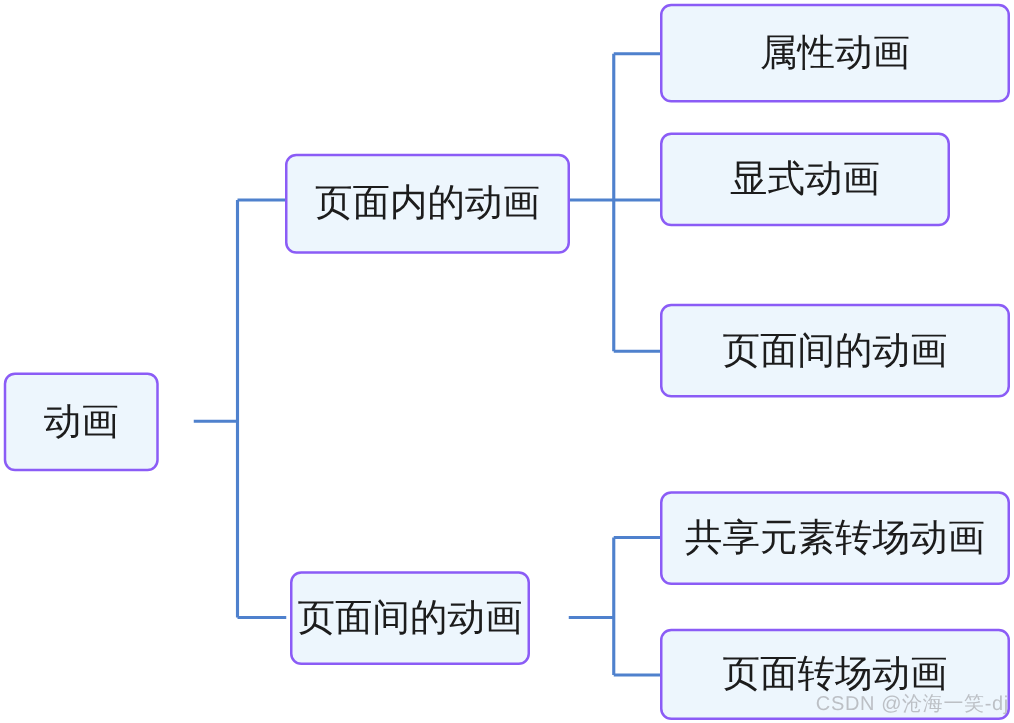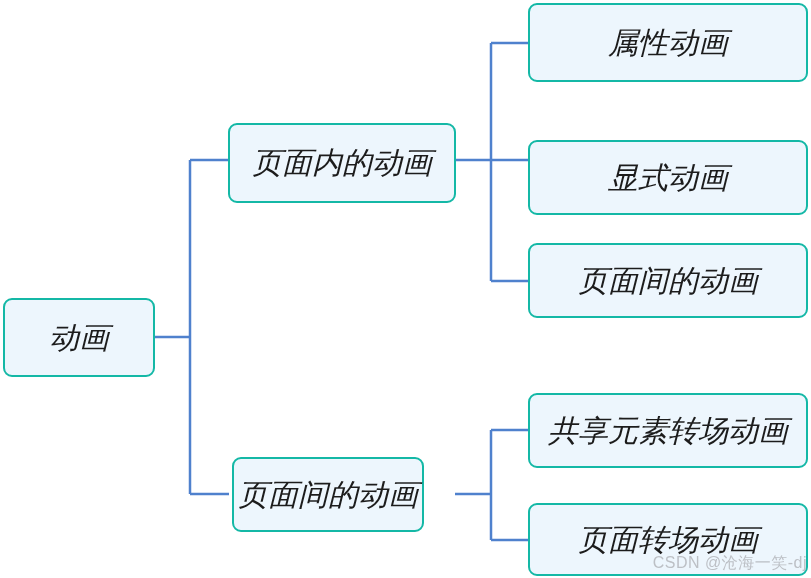--- a/index.html
+++ b/index.html
@@ -24,37 +24,36 @@
   }
   .connectors path {
     fill: none;
     stroke: #4f81cd;
     stroke-width: 2.5;
   }
   .node {
     position: absolute;
     box-sizing: border-box;
     background: #edf6fd;
-    border: 2px solid #14b8a6;
+    border: 2px solid #8b5cf6;
     border-radius: 9px;
     display: flex;
     align-items: center;
     justify-content: center;
     color: #1c1c1c;
     font-size: 30px;
     line-height: 1;
     white-space: nowrap;
     cursor: pointer;
-    font-style: italic;
   }
-  .node-root  { left: 3px;   top: 298px; width: 152px; height: 79px; }
+  .node-root  { left: 3px;   top: 298px; width: 124px; height: 79px; }
   .node-b1    { left: 228px; top: 123px; width: 228px; height: 80px; }
   .node-b2    { left: 232px; top: 457px; width: 192px; height: 75px; }
   .node-c1    { left: 528px; top: 3px;   width: 280px; height: 79px; }
-  .node-c2    { left: 528px; top: 140px; width: 280px; height: 75px; }
+  .node-c2    { left: 528px; top: 106px; width: 232px; height: 75px; }
   .node-c3    { left: 528px; top: 243px; width: 280px; height: 75px; }
   .node-c4    { left: 528px; top: 393px; width: 280px; height: 75px; }
   .node-c5    { left: 528px; top: 503px; width: 280px; height: 73px; }
   .watermark {
     position: absolute;
     right: 4px;
     bottom: 4px;
     font-size: 16px;
     color: rgba(185, 189, 194, 0.95);
     letter-spacing: 0.5px;

